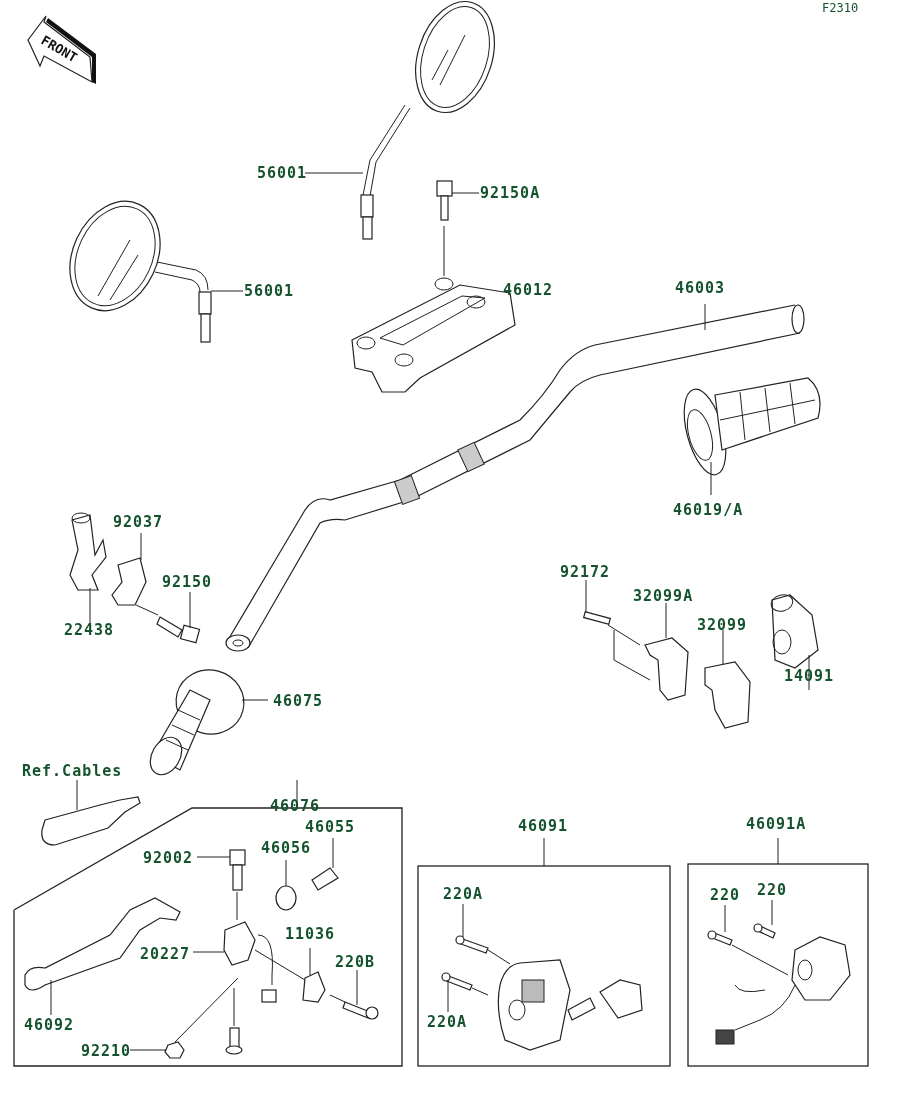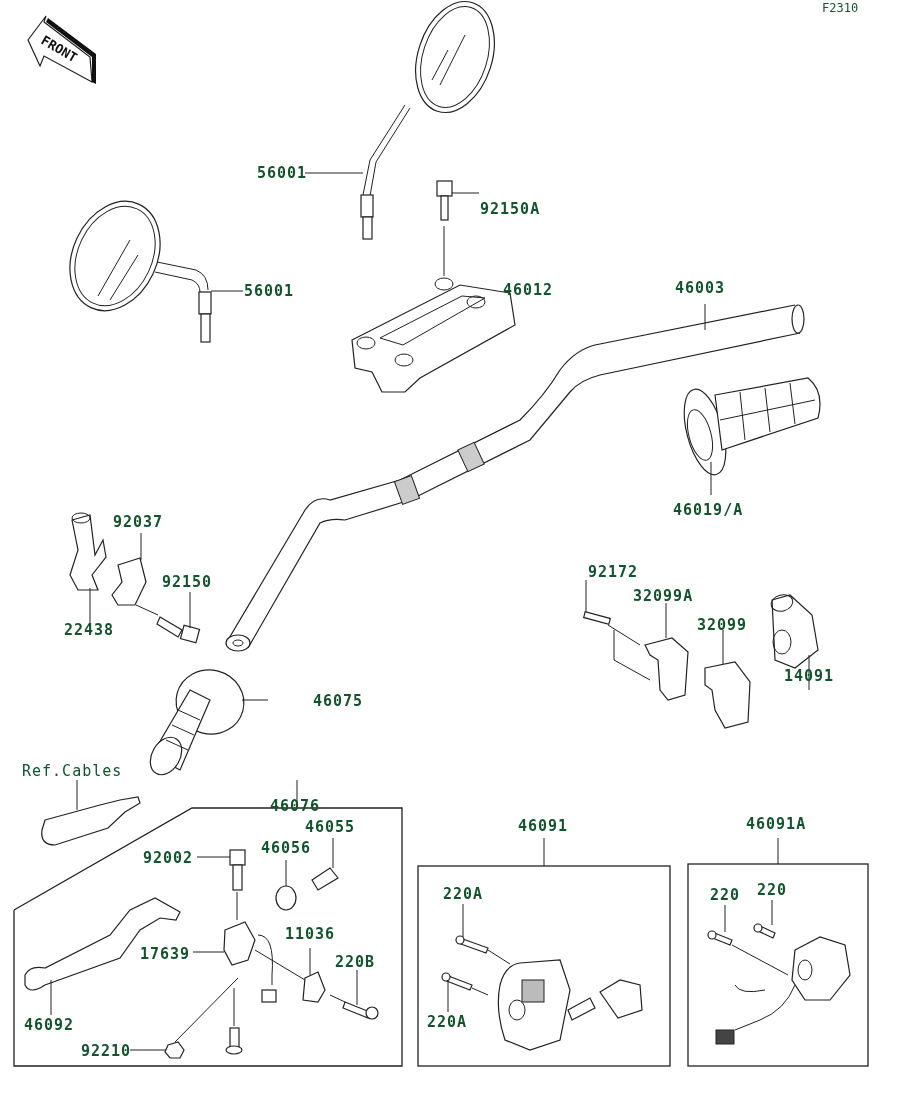--- a/index.html
+++ b/index.html
@@ -209,50 +209,50 @@
 <div class="lbl" style="left:257px;top:165px;">56001</div>
 <svg style="position:absolute;left:305px;top:172px;" width="60" height="4">
       <line x1="0" y1="1" x2="58" y2="1" stroke="#222"></line>
     </svg>
 
 <div class="lbl" style="left:244px;top:283px;">56001</div>
 <svg style="position:absolute;left:211px;top:290px;" width="33" height="4">
       <line x1="0" y1="1" x2="32" y2="1" stroke="#222"></line>
     </svg>
 
-<div class="lbl" style="left:480px;top:185px;margin-top:16px;">92150A</div>
+<div class="lbl" style="left:480px;top:185px;">92150A</div>
 <svg style="position:absolute;left:452px;top:192px;" width="28" height="4">
       <line x1="0" y1="1" x2="27" y2="1" stroke="#222"></line>
     </svg>
 
 <div class="lbl" style="left:503px;top:282px;">46012</div>
 
 <div class="lbl" style="left:675px;top:280px;">46003</div>
 
 <div class="lbl" style="left:673px;top:502px;">46019/A</div>
 
 <div class="lbl" style="left:113px;top:514px;">92037</div>
 <div class="lbl" style="left:162px;top:574px;">92150</div>
 <div class="lbl" style="left:64px;top:622px;">22438</div>
 
-<div class="lbl" style="left:273px;top:693px;margin-left:40px;">46075</div>
-
-<div class="lbl" style="left:588px;top:564px;">92172</div>
+<div class="lbl" style="left:273px;top:693px;">46075</div>
+
+<div class="lbl" style="left:560px;top:564px;">92172</div>
 <div class="lbl" style="left:633px;top:588px;">32099A</div>
 <div class="lbl" style="left:697px;top:617px;">32099</div>
 <div class="lbl" style="left:784px;top:668px;">14091</div>
 
-<div class="lbl" style="left:22px;top:763px;font-weight:normal;">Ref.Cables</div>
+<div class="lbl" style="left:22px;top:763px;font-weight:bold;">Ref.Cables</div>
 
 <div class="lbl" style="left:270px;top:758px;margin-top:40px;">46076</div>
 <div class="lbl" style="left:305px;top:819px;">46055</div>
 <div class="lbl" style="left:261px;top:840px;">46056</div>
 <div class="lbl" style="left:143px;top:850px;">92002</div>
 <div class="lbl" style="left:285px;top:926px;">11036</div>
-<div class="lbl" style="left:140px;top:946px;">17639</div>
+<div class="lbl" style="left:140px;top:946px;">20227</div>
 <div class="lbl" style="left:335px;top:954px;">220B</div>
 <div class="lbl" style="left:24px;top:1017px;">46092</div>
 <div class="lbl" style="left:81px;top:1043px;">92210</div>
 
 <div class="lbl" style="left:518px;top:818px;">46091</div>
 <div class="lbl" style="left:443px;top:886px;">220A</div>
 <div class="lbl" style="left:427px;top:1014px;">220A</div>
 
 <div class="lbl" style="left:746px;top:816px;">46091A</div>
 <div class="lbl" style="left:710px;top:887px;">220</div>

